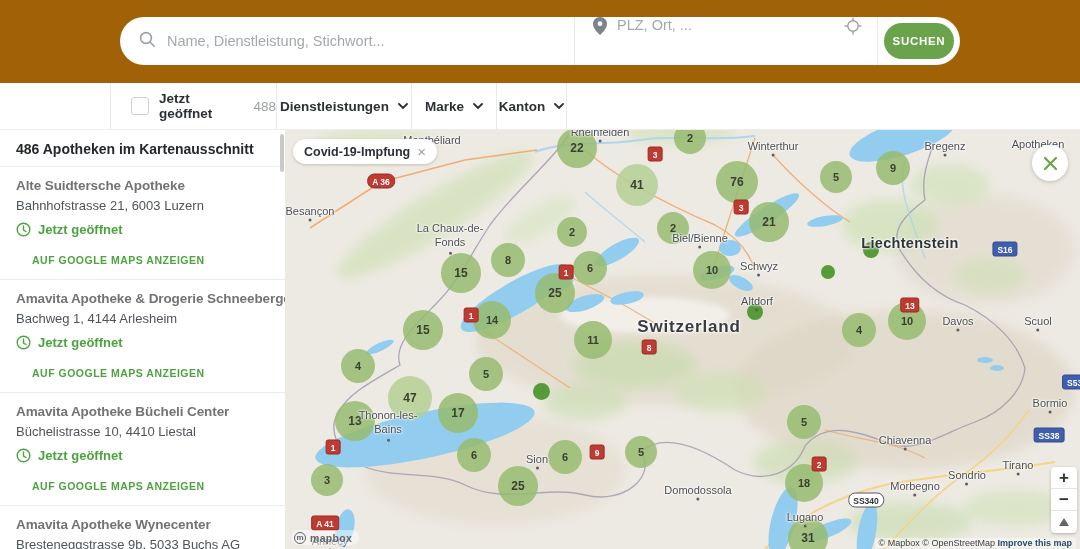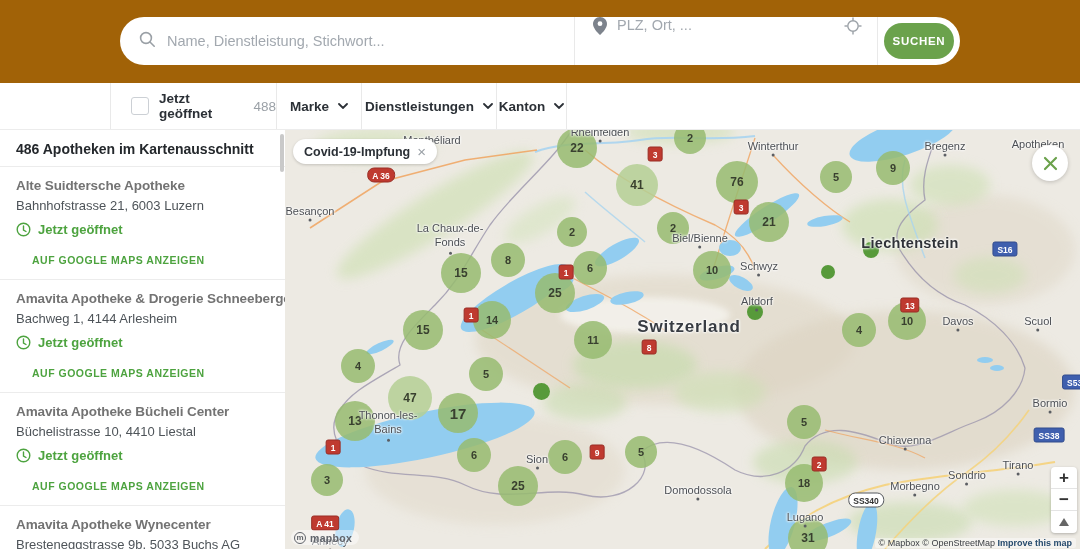--- a/index.html
+++ b/index.html
@@ -111,28 +111,28 @@
   </div>
 </div>
 
 <div class="filterbar">
   <div class="fspacer"></div>
   <div class="fsection f-open">
     <span class="checkbox"></span>
     <span class="flabel">Jetzt geöffnet</span>
     <span class="fcount">488</span>
   </div>
-  <div class="fsection f-dd f-marke">
-    <span class="flabel">Marke</span>
+  <div class="fsection f-dd f-dienst">
+    <span class="flabel">Dienstleistungen</span>
     <svg class="chev" viewBox="0 0 10 6" fill="none">
         <polyline points="1,1 5,5 9,1" stroke="#2b3036" stroke-width="1.8" stroke-linecap="round"></polyline>
       </svg>
   </div>
-  <div class="fsection f-dd f-dienst">
-    <span class="flabel">Dienstleistungen</span>
+  <div class="fsection f-dd f-marke">
+    <span class="flabel">Marke</span>
     <svg class="chev" viewBox="0 0 10 6" fill="none">
         <polyline points="1,1 5,5 9,1" stroke="#2b3036" stroke-width="1.8" stroke-linecap="round"></polyline>
       </svg>
   </div>
   <div class="fsection f-dd f-kanton">
     <span class="flabel">Kanton</span>
     <svg class="chev" viewBox="0 0 10 6" fill="none">
         <polyline points="1,1 5,5 9,1" stroke="#2b3036" stroke-width="1.8" stroke-linecap="round"></polyline>
       </svg>
   </div>
@@ -275,21 +275,21 @@
       <div class="cluster" style="left: 250px; top: 143px; width: 40px; height: 40px; font-size: 12px;">25</div>
       <div class="cluster" style="left: 206px; top: 113px; width: 34px; height: 34px; font-size: 11px;">8</div>
       <div class="cluster" style="left: 156px; top: 123px; width: 40px; height: 40px; font-size: 12px;">15</div>
       <div class="cluster" style="left: 408px; top: 121px; width: 38px; height: 38px; font-size: 11px;">10</div>
       <div class="cluster" style="left: 289px; top: 191px; width: 38px; height: 38px; font-size: 11px;">11</div>
       <div class="cluster" style="left: 188px; top: 171px; width: 38px; height: 38px; font-size: 11px;">14</div>
       <div class="cluster" style="left: 118px; top: 180px; width: 40px; height: 40px; font-size: 12px;">15</div>
       <div class="cluster" style="left: 56px; top: 219px; width: 34px; height: 34px; font-size: 11px;">4</div>
       <div class="cluster light" style="left: 103px; top: 246px; width: 44px; height: 44px; font-size: 12px;">47</div>
       <div class="cluster" style="left: 50px; top: 271px; width: 40px; height: 40px; font-size: 12px;">13</div>
-      <div class="cluster" style="left: 153px; top: 263px; width: 40px; height: 40px; font-size: 15px;">17</div>
+      <div class="cluster" style="left: 153px; top: 263px; width: 40px; height: 40px; font-size: 12px;">17</div>
       <div class="cluster" style="left: 184px; top: 227px; width: 34px; height: 34px; font-size: 11px;">5</div>
       <div class="cluster" style="left: 172px; top: 308px; width: 34px; height: 34px; font-size: 11px;">6</div>
       <div class="cluster" style="left: 26px; top: 334px; width: 32px; height: 32px; font-size: 11px;">3</div>
       <div class="cluster" style="left: 213px; top: 336px; width: 40px; height: 40px; font-size: 12px;">25</div>
       <div class="cluster" style="left: 263px; top: 310px; width: 34px; height: 34px; font-size: 11px;">6</div>
       <div class="cluster" style="left: 340px; top: 306px; width: 32px; height: 32px; font-size: 11px;">5</div>
       <div class="cluster" style="left: 502px; top: 275px; width: 34px; height: 34px; font-size: 11px;">5</div>
       <div class="cluster" style="left: 500px; top: 334px; width: 38px; height: 38px; font-size: 11px;">18</div>
       <div class="cluster" style="left: 503px; top: 388px; width: 40px; height: 40px; font-size: 12px;">31</div>
       <div class="cluster" style="left: 603px; top: 172px; width: 38px; height: 38px; font-size: 11px;">10</div>
@@ -385,21 +385,21 @@
         <div class="cdot"></div>
       </div>
       <div class="city" style="left: 753px; top: 193px;">
         <div class="city-text">Scuol</div>
         <div class="cdot"></div>
       </div>
       <div class="city" style="left: 673px; top: 193px;">
         <div class="city-text">Davos</div>
         <div class="cdot"></div>
       </div>
-      <div class="shield red" style="left: 96px; top: 45px; border-radius: 7px;">A 36</div>
+      <div class="shield red" style="left: 96px; top: 51px; border-radius: 7px;">A 36</div>
       <div class="shield red" style="left: 370px; top: 24px;">3</div>
       <div class="shield red" style="left: 456px; top: 77px;">3</div>
       <div class="shield red" style="left: 281px; top: 142px;">1</div>
       <div class="shield red" style="left: 186px; top: 185px;">1</div>
       <div class="shield red" style="left: 364px; top: 217px;">8</div>
       <div class="shield red" style="left: 48px; top: 317px;">1</div>
       <div class="shield red" style="left: 40px; top: 393px;">A 41</div>
       <div class="shield red" style="left: 312px; top: 322px;">9</div>
       <div class="shield red" style="left: 625px; top: 175px;">13</div>
       <div class="shield red" style="left: 534px; top: 334px;">2</div>

